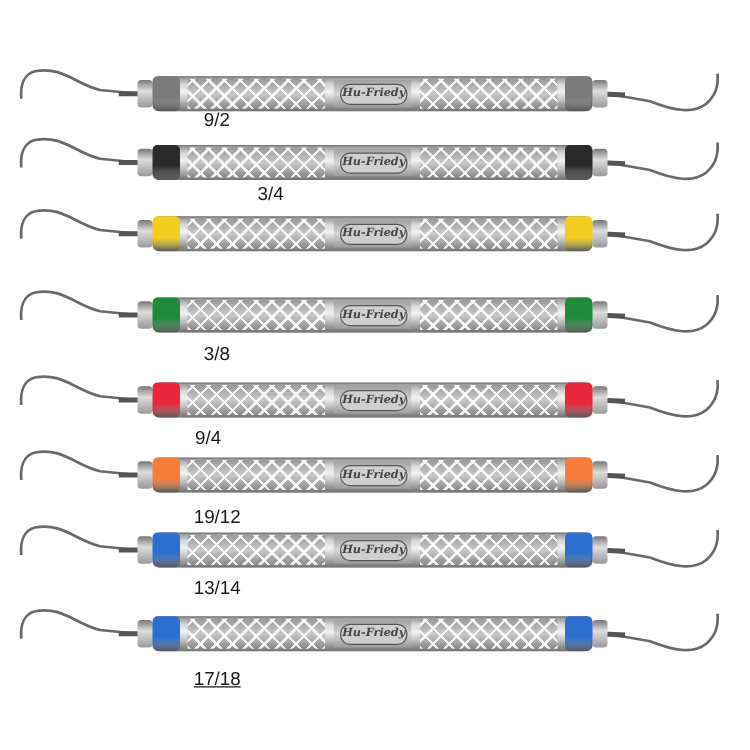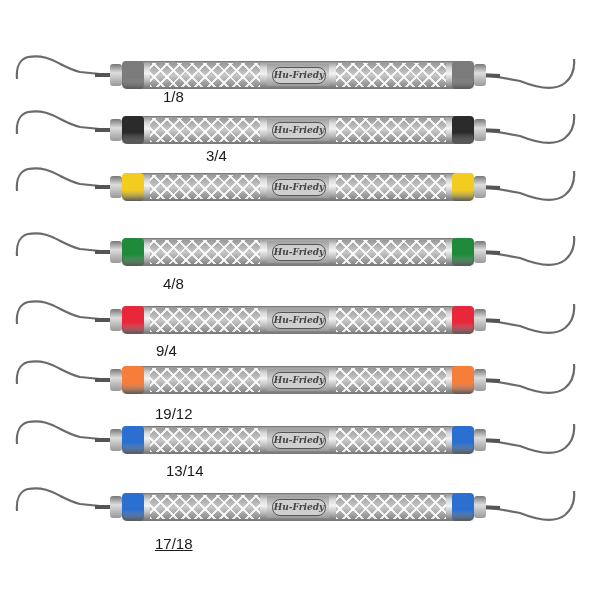--- a/index.html
+++ b/index.html
@@ -56,21 +56,21 @@
       <div class="ferrule left"></div>
       <div class="ferrule right"></div>
       <div class="band left" style="background: linear-gradient(rgb(123, 123, 123), rgb(123, 123, 123) 60%, rgba(0, 0, 0, 0.25));"></div>
       <div class="knurl left"></div>
       <div class="center"></div>
       <div class="logo">Hu-Friedy</div>
       <div class="knurl right"></div>
       <div class="band right" style="background: linear-gradient(rgb(123, 123, 123), rgb(123, 123, 123) 60%, rgba(0, 0, 0, 0.25));"></div>
     </div>
   </div>
-    <div class="label" style="left: 163px; top: 88px;">1/8</div>
+    <div class="label" style="left: 163px; top: 88px;">9/2</div>
     <div class="instrument" style="top: 100px;">
     <svg class="tip" width="600" height="60">
       <path d="M110 30 L80 27 C60 22 50 8 28 12 C20 14 16 22 17 34" stroke="#6a6a6a" stroke-width="2.2" fill="none"></path>
       <path d="M486 30 L520 36 C540 44 555 46 565 38 C572 32 575 24 574 14" stroke="#6a6a6a" stroke-width="2.2" fill="none"></path>
       <path d="M95 30 L118 30 M478 30 L500 31" stroke="#555" stroke-width="4" fill="none"></path>
     </svg>
     <div class="handle">
       <div class="ferrule left"></div>
       <div class="ferrule right"></div>
       <div class="band left" style="background: linear-gradient(rgb(43, 43, 43), rgb(43, 43, 43) 60%, rgba(0, 0, 0, 0.25));"></div>
@@ -110,21 +110,21 @@
       <div class="ferrule left"></div>
       <div class="ferrule right"></div>
       <div class="band left" style="background: linear-gradient(rgb(31, 138, 58), rgb(31, 138, 58) 60%, rgba(0, 0, 0, 0.25));"></div>
       <div class="knurl left"></div>
       <div class="center"></div>
       <div class="logo">Hu-Friedy</div>
       <div class="knurl right"></div>
       <div class="band right" style="background: linear-gradient(rgb(31, 138, 58), rgb(31, 138, 58) 60%, rgba(0, 0, 0, 0.25));"></div>
     </div>
   </div>
-    <div class="label" style="left: 163px; top: 275px;">4/8</div>
+    <div class="label" style="left: 163px; top: 275px;">3/8</div>
     <div class="instrument" style="top: 290px;">
     <svg class="tip" width="600" height="60">
       <path d="M110 30 L80 27 C60 22 50 8 28 12 C20 14 16 22 17 34" stroke="#6a6a6a" stroke-width="2.2" fill="none"></path>
       <path d="M486 30 L520 36 C540 44 555 46 565 38 C572 32 575 24 574 14" stroke="#6a6a6a" stroke-width="2.2" fill="none"></path>
       <path d="M95 30 L118 30 M478 30 L500 31" stroke="#555" stroke-width="4" fill="none"></path>
     </svg>
     <div class="handle">
       <div class="ferrule left"></div>
       <div class="ferrule right"></div>
       <div class="band left" style="background: linear-gradient(rgb(232, 40, 58), rgb(232, 40, 58) 60%, rgba(0, 0, 0, 0.25));"></div>
@@ -164,21 +164,21 @@
       <div class="ferrule left"></div>
       <div class="ferrule right"></div>
       <div class="band left" style="background: linear-gradient(rgb(43, 111, 208), rgb(43, 111, 208) 60%, rgba(0, 0, 0, 0.25));"></div>
       <div class="knurl left"></div>
       <div class="center"></div>
       <div class="logo">Hu-Friedy</div>
       <div class="knurl right"></div>
       <div class="band right" style="background: linear-gradient(rgb(43, 111, 208), rgb(43, 111, 208) 60%, rgba(0, 0, 0, 0.25));"></div>
     </div>
   </div>
-    <div class="label" style="left: 155px; top: 462px; margin-left: 11px;">13/14</div>
+    <div class="label" style="left: 155px; top: 462px;">13/14</div>
     <div class="instrument" style="top: 477px;">
     <svg class="tip" width="600" height="60">
       <path d="M110 30 L80 27 C60 22 50 8 28 12 C20 14 16 22 17 34" stroke="#6a6a6a" stroke-width="2.2" fill="none"></path>
       <path d="M486 30 L520 36 C540 44 555 46 565 38 C572 32 575 24 574 14" stroke="#6a6a6a" stroke-width="2.2" fill="none"></path>
       <path d="M95 30 L118 30 M478 30 L500 31" stroke="#555" stroke-width="4" fill="none"></path>
     </svg>
     <div class="handle">
       <div class="ferrule left"></div>
       <div class="ferrule right"></div>
       <div class="band left" style="background: linear-gradient(rgb(43, 111, 208), rgb(43, 111, 208) 60%, rgba(0, 0, 0, 0.25));"></div>

